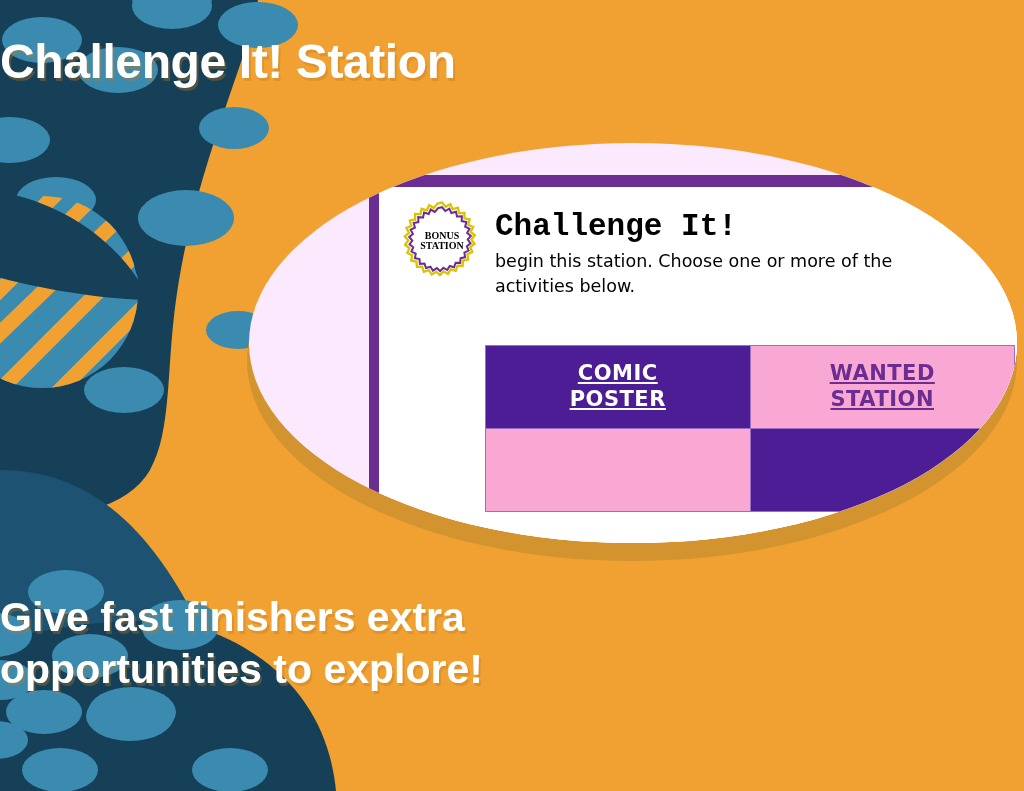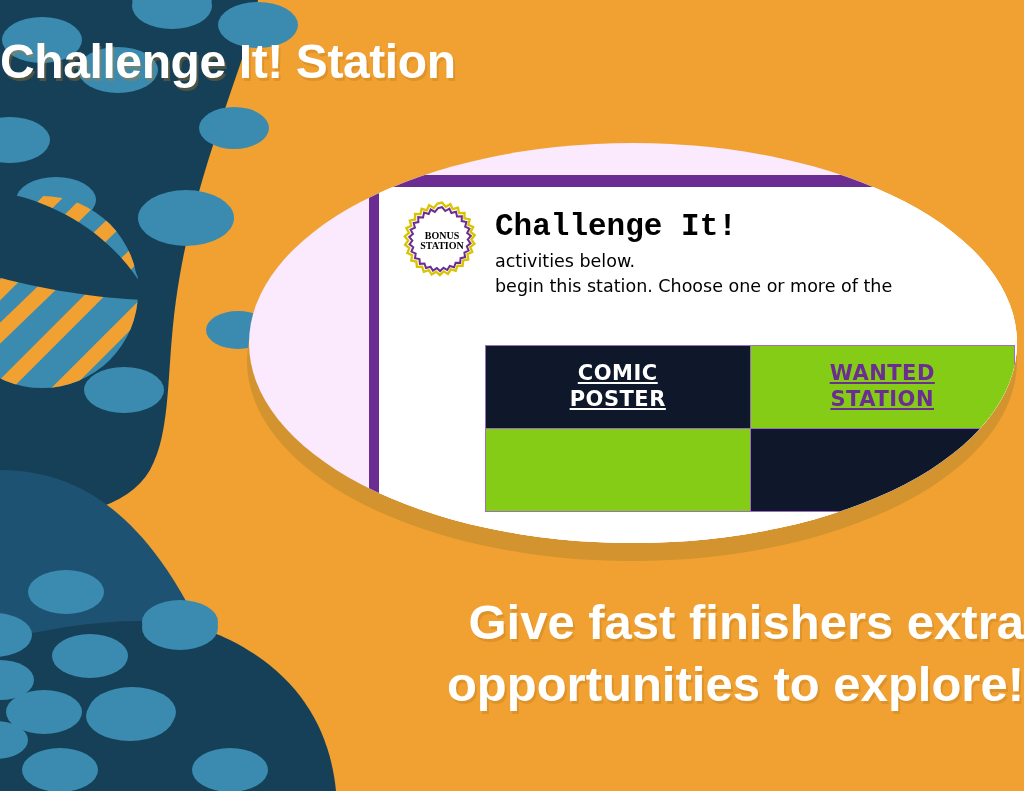--- a/index.html
+++ b/index.html
@@ -20,22 +20,22 @@
     text-align:left;
     font-size:48px; font-weight:bold; color:#ffffff;
     letter-spacing:-0.4px;
     text-shadow:2px 3px 0 rgba(190,120,30,.35);
     font-family:"Liberation Sans", sans-serif;
   }
 
   
   .caption{
     position:absolute; top:592px; left:0; width:1024px;
-    text-align:right; color:#ffffff;
-    font-size:49px; font-weight:bold; line-height:1.26;
+    text-align:left; color:#ffffff;
+    font-size:41px; font-weight:bold; line-height:1.26;
     text-shadow:2px 3px 0 rgba(190,120,30,.35);
   }
   .caption .l{display:block;}
 
   
   .oval-wrap{position:absolute; left:237px; top:143px; width:790px; height:420px;}
   .oval-shadow{
     position:absolute; left:10px; top:18px; width:770px; height:400px;
     background:#d3932f; border-radius:50%/50%;
   }
@@ -90,22 +90,22 @@
   }
   .act-table td{
     border:1px solid #9b6fc0;
     height:80px; width:50%;
     text-align:center; vertical-align:middle;
     font-family:"DejaVu Sans", sans-serif;
     font-size:21px; font-weight:bold;
     line-height:1.22;
     letter-spacing:.5px;
   }
-  .cell-purple{background:#0f172a;}
-  .cell-pink{background:#84cc16;margin-left:30px;}
+  .cell-purple{background:#4c1d95;}
+  .cell-pink{background:#f9a8d4;margin-left:30px;}
   .cell-purple a{color:#ffffff;}
   .cell-pink a{color:#6b2d91;}
   .act-table a{text-decoration:underline; text-underline-offset:2px;}
   .cl{display:block;}
 </style>
 </head>
 <body>
 
 <div class="stage">
 
@@ -208,22 +208,22 @@
 
           <svg class="watermark" viewBox="0 0 80 46" xmlns="http://www.w3.org/2000/svg">
             <ellipse cx="40" cy="23" rx="38" ry="20" fill="none" stroke="#888" stroke-width="2"></ellipse>
             <text x="12" y="21" font-family="Liberation Serif, serif" font-size="15" font-weight="bold" fill="#555">KES</text>
             <text x="6" y="36" font-family="Liberation Serif, serif" font-size="15" font-weight="bold" fill="#555">SCIEN</text>
           </svg>
 
           <div class="doc-title">Challenge It!</div>
 
           <div class="doc-body">
+            <span class="ln">begin this station.  Choose one or more of the</span>
             <span class="ln">activities below.</span>
-            <span class="ln">begin this station.  Choose one or more of the</span>
           </div>
 
           <table class="act-table">
             <tbody>
               <tr>
                 <td class="cell-purple">
                   <a href="#">
                     <span class="cl">COMIC</span>
                     <span class="cl">POSTER</span>
                   </a>

